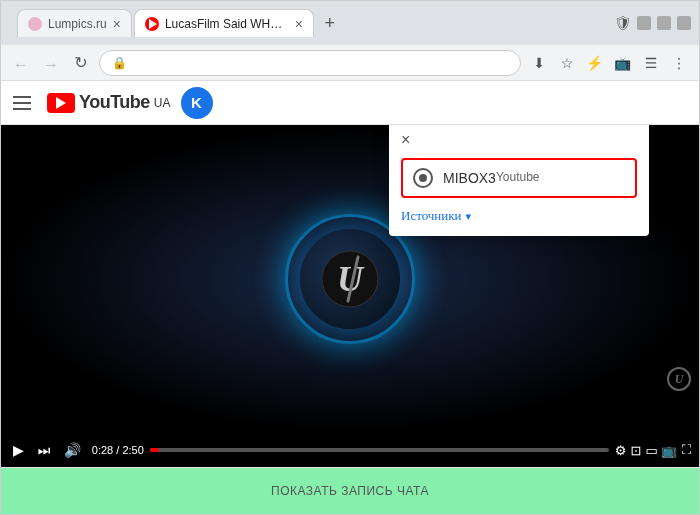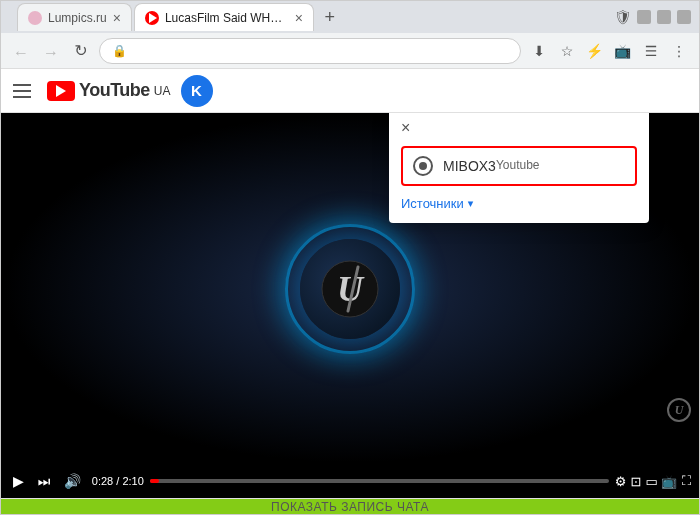--- a/index.html
+++ b/index.html
@@ -2,21 +2,21 @@
 <html><head>
   <meta charset="utf-8">
   <style>
     * { margin: 0; padding: 0; box-sizing: border-box; }
     body { width: 700px; height: 515px; font-family: Arial, sans-serif; background: #f1f3f4; overflow: hidden; }
 
     
     .browser-window { width: 700px; height: 515px; display: flex; flex-direction: column; background: #fff; border: 1px solid #ccc; }
 
     
-    .title-bar { height: 32px; background: #dee1e6; display: flex; align-items: center; padding: 0 8px; }
+    .title-bar { height: 44px; background: #dee1e6; display: flex; align-items: center; padding: 0 8px; }
     .win-btn { width: 12px; height: 12px; border-radius: 2px; border: none; cursor: pointer; }
     .win-minimize { background: #e0c050; }
     .win-maximize { background: #aaa; }
     .win-close { background: #aaa; }
 
     .tab { height: 28px; background: #f1f3f4; border-radius: 8px 8px 0 0; padding: 0 10px; display: flex; align-items: center; gap: 6px; font-size: 12px; color: #555; max-width: 180px; border: 1px solid #ccc; border-bottom: none; cursor: pointer; }
     .tab.active { background: #fff; color: #222; }
     .tab-favicon { width: 14px; height: 14px; border-radius: 50%; flex-shrink: 0; }
     .tab-favicon.lumpics { background: #f4a;}
     .tab-favicon.youtube { background: #f00; display: flex; align-items: center; justify-content: center; }
@@ -60,36 +60,36 @@
     
     .video-controls { height: 34px; background: rgba(0,0,0,0.85); display: flex; align-items: center; padding: 0 8px; gap: 6px; }
     .ctrl-btn { color: #fff; font-size: 14px; cursor: pointer; background: none; border: none; padding: 2px 4px; }
     .progress-bar { flex: 1; height: 4px; background: #555; border-radius: 2px; position: relative; cursor: pointer; }
     .progress-fill { height: 100%; width: 2%; background: #f00; border-radius: 2px; }
     .time-display { color: #fff; font-size: 11px; white-space: nowrap; }
     .ctrl-right { display: flex; align-items: center; gap: 4px; }
     .ctrl-icon { color: #fff; font-size: 13px; cursor: pointer; }
 
     
-    .bottom-bar { height: 16px; background: #84cc16; border-top: 1px solid #e0e0e0; display: flex; align-items: center; justify-content: center; cursor: pointer; }
+    .bottom-bar { height: 47px; background: #86efac; border-top: 1px solid #e0e0e0; display: flex; align-items: center; justify-content: center; cursor: pointer; }
     .bottom-bar-text { font-size: 12px; color: #555; letter-spacing: 0.5px; text-transform: uppercase; }
 
     
     .cast-popup { position: absolute; top: -5px; right: 50px; width: 260px; background: #fff; border-radius: 4px; box-shadow: 0 4px 16px rgba(0,0,0,0.25); z-index: 100; padding: 12px; }
     .cast-popup-header { display: flex; justify-content: space-between; align-items: center; margin-bottom: 10px; }
     .cast-popup-title { font-size: 14px; color: #333; font-weight: normal; }
     .cast-close { color: #555; font-size: 16px; cursor: pointer; background: none; border: none; line-height: 1; }
     .cast-device { border: 2px solid #f00; border-radius: 4px; padding: 8px 10px; display: flex; align-items: center; gap: 10px; cursor: pointer; margin-bottom: 10px; }
     .cast-device-icon { width: 20px; height: 20px; border-radius: 50%; border: 2px solid #555; display: flex; align-items: center; justify-content: center; }
     .cast-device-inner { width: 8px; height: 8px; border-radius: 50%; background: #555; }
     .cast-device-info { display: flex; flex-direction: row; }
     .cast-device-name { font-size: 14px; color: #333; font-weight: 500; }
     .cast-device-app { font-size: 12px; color: #666; }
     .cast-sources { display: flex; align-items: center; gap: 4px; cursor: pointer; }
-    .cast-sources-text { font-size: 13px; color: #1a73e8; }
+    .cast-sources-text { font-size: 13px; color: #1a73e8; font-family: Liberation Serif, serif; }
     .cast-sources-arrow { color: #1a73e8; font-size: 11px; }
   </style>
 </head>
 <body>
 
 <div class="browser-window">
 
   <div class="title-bar">
     <div class="tabs-row">
 
@@ -191,21 +191,21 @@
       </div>
     </div>
 
     <div class="video-controls">
       <button class="ctrl-btn">▶</button>
       <button class="ctrl-btn">⏭</button>
       <button class="ctrl-btn">🔊</button>
       <span class="time-display">
         <span>0:28</span>
         <span> / </span>
-        <span>2:10</span>
+        <span>2:50</span>
       </span>
       <div class="progress-bar">
         <div class="progress-fill"></div>
       </div>
       <div class="ctrl-right">
         <span class="ctrl-icon">⚙</span>
         <span class="ctrl-icon">⊡</span>
         <span class="ctrl-icon">▭</span>
         <span class="ctrl-icon">📺</span>
         <span class="ctrl-icon">⛶</span>

